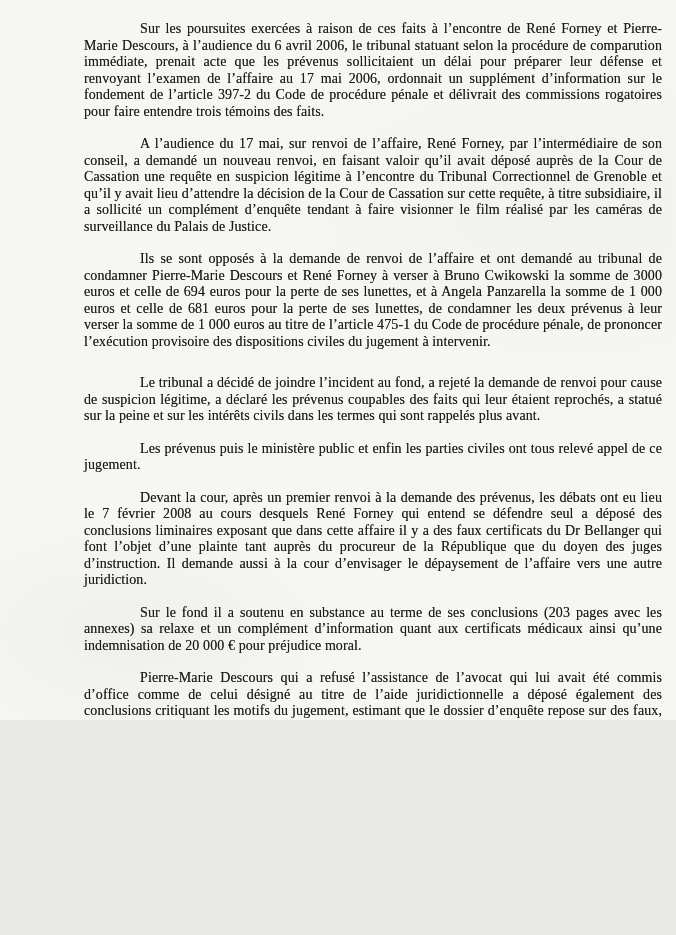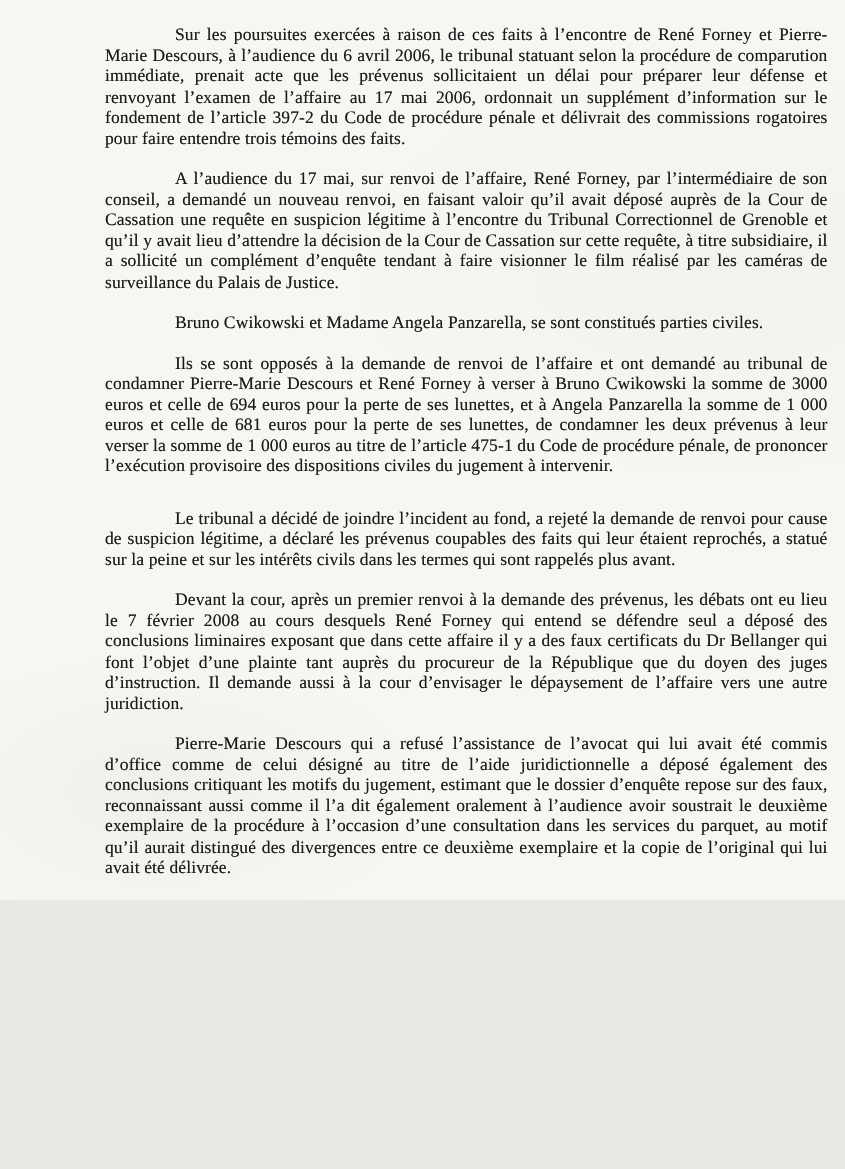--- a/index.html
+++ b/index.html
@@ -73,24 +73,25 @@
   }
 </style>
 </head>
 <body>
 
 <div class="page">
 
   <div class="content">
     <p>Sur les poursuites exercées à raison de ces faits à l’encontre de René Forney et Pierre-Marie Descours, à l’audience du 6 avril 2006, le tribunal statuant selon la procédure de comparution immédiate, prenait acte que les prévenus sollicitaient un délai pour préparer leur défense et renvoyant l’examen de l’affaire au 17 mai 2006, ordonnait un supplément d’information sur le fondement de l’article 397-2 du Code de procédure pénale et délivrait des commissions rogatoires pour faire entendre trois témoins des faits.</p>
     <p>A l’audience du 17 mai, sur renvoi de l’affaire, René Forney, par l’intermédiaire de son conseil, a demandé un nouveau renvoi, en faisant valoir qu’il avait déposé auprès de la Cour de Cassation une requête en suspicion légitime à l’encontre du Tribunal Correctionnel de Grenoble et qu’il y avait lieu d’attendre la décision de la Cour de Cassation sur cette requête, à titre subsidiaire, il a sollicité un complément d’enquête tendant à faire visionner le film réalisé par les caméras de surveillance du Palais de Justice.</p>
-    <p>Bruno Cwikowski et Madame Angela Panzarella, se sont constitués parties civiles.</p>
     <p>Ils se sont opposés à la demande de renvoi de l’affaire et ont demandé au tribunal de condamner Pierre-Marie Descours et René Forney à verser à Bruno Cwikowski la somme de 3000 euros et celle de 694 euros pour la perte de ses lunettes, et à Angela Panzarella la somme de 1 000 euros et celle de 681 euros pour la perte de ses lunettes, de condamner les deux prévenus à leur verser la somme de 1 000 euros au titre de l’article 475-1 du Code de procédure pénale, de prononcer l’exécution provisoire des dispositions civiles du jugement à intervenir.</p>
     <p class="gap-extra">Le tribunal a décidé de joindre l’incident au fond, a rejeté la demande de renvoi pour cause de suspicion légitime, a déclaré les prévenus coupables des faits qui leur étaient reprochés, a statué sur la peine et sur les intérêts civils dans les termes qui sont rappelés plus avant.</p>
+    <p>Les prévenus puis le ministère public et enfin les parties civiles ont tous relevé appel de ce jugement.</p>
     <p>Devant la cour, après un premier renvoi à la demande des prévenus, les débats ont eu lieu le 7 février 2008 au cours desquels René Forney qui entend se défendre seul a déposé des conclusions liminaires exposant que dans cette affaire il y a des faux certificats du Dr Bellanger qui font l’objet d’une plainte tant auprès du procureur de la République que du doyen des juges d’instruction. Il demande aussi à la cour d’envisager le dépaysement de l’affaire vers une autre juridiction.</p>
+    <p>Sur le fond il a soutenu en substance au terme de ses conclusions (203 pages avec les annexes) sa relaxe et un complément d’information quant aux certificats médicaux ainsi qu’une indemnisation de 20 000 € pour préjudice moral.</p>
     <p>Pierre-Marie Descours qui a refusé l’assistance de l’avocat qui lui avait été commis d’office comme de celui désigné au titre de l’aide juridictionnelle a déposé également des conclusions critiquant les motifs du jugement, estimant que le dossier d’enquête repose sur des faux, reconnaissant aussi comme il l’a dit également oralement à l’audience avoir soustrait le deuxième exemplaire de la procédure à l’occasion d’une consultation dans les services du parquet, au motif qu’il aurait distingué des divergences entre ce deuxième exemplaire et la copie de l’original qui lui avait été délivrée.</p>
   </div>
 
   <div class="watermark">www.victime-ripou.com</div>
 
   <svg class="signature" viewBox="0 0 38 50" xmlns="http://www.w3.org/2000/svg" aria-hidden="true">
     <g fill="none" stroke="#222" stroke-width="2.2" stroke-linecap="round" stroke-linejoin="round">
       <path d="M8 41 C10 30, 14 13, 19 5"></path>
       <path d="M19 5 C16.5 16, 14.5 26, 13.5 33 C12.8 40, 17 42, 22 35"></path>
       <path d="M26 13 c2.5 -2.5, 5 -1, 3.5 2 c-1.5 2.5, -3.5 3.5, -3 7 c0.3 2, 2 1.5, 3 0"></path>

